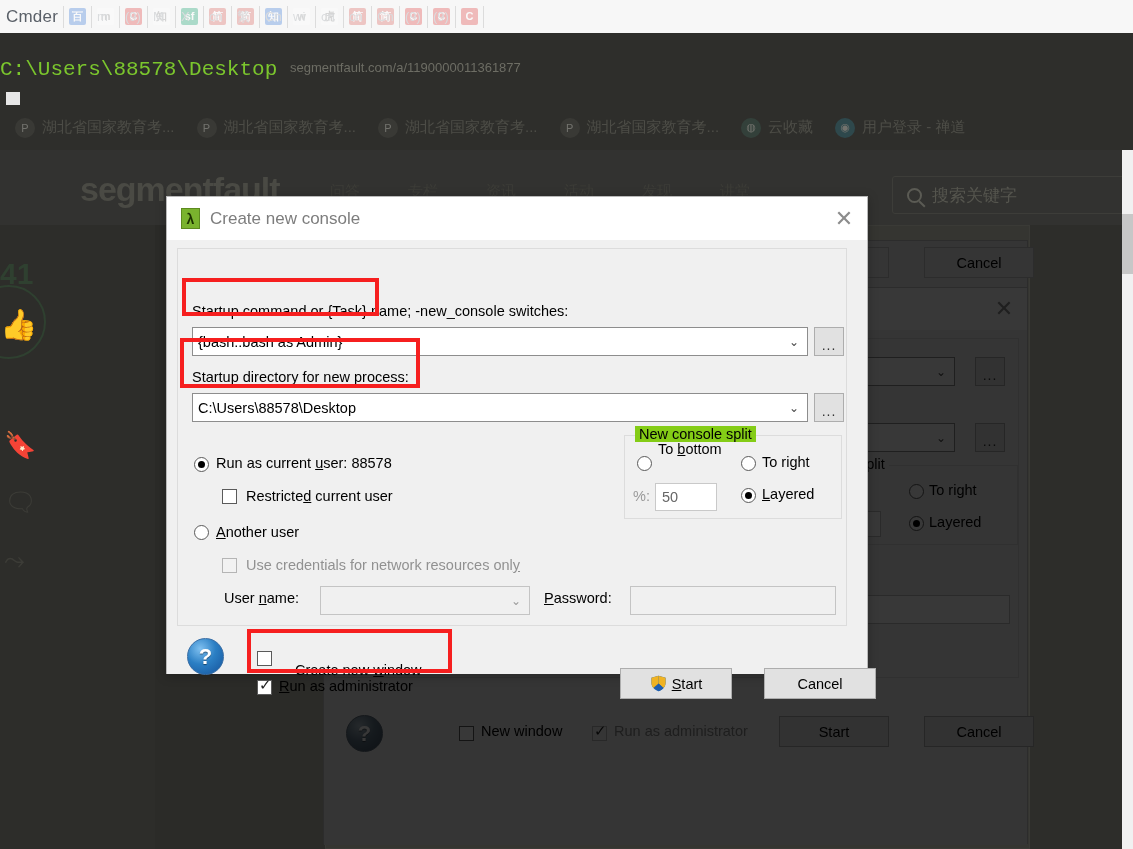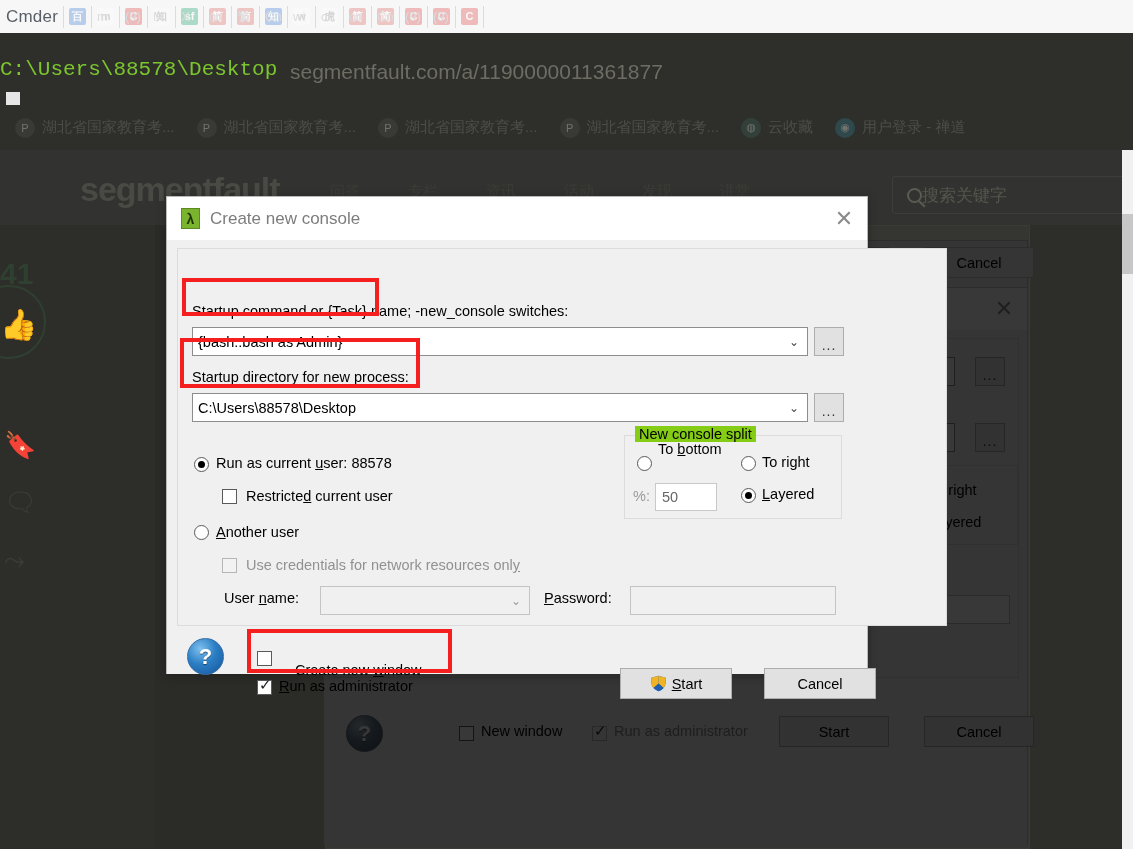--- a/index.html
+++ b/index.html
@@ -32,21 +32,21 @@
     font-size: 11px; color: #fff; font-weight: bold; line-height: 1; flex: none;
   }
   .tabchip .lbl { font-size: 13px; color: #9aa0a6; }
 
   .browser-toolbar {
     position: absolute; left: 0; top: 33px; width: 1133px; height: 72px;
     background: #2e2e2b;
   }
   .urltext {
     position: absolute; left: 290px; top: 60px;
-    font-size: 21px; color: #6d6d64; white-space: nowrap;
+    font-size: 13px; color: #6d6d64; white-space: nowrap;
   }
   .bookmarks-bar {
     position: absolute; left: 0; top: 105px; width: 1133px; height: 45px;
     background: #2e2e2b;
     display: flex; align-items: center; gap: 0px; padding-left: 4px;
   }
   .bm {
     display: flex; align-items: center; gap: 7px; padding: 0 11px;
     white-space: nowrap; opacity: .40;
   }
@@ -71,21 +71,21 @@
     font-size: 34px; font-weight: bold; color: #4a4a44; letter-spacing: -1px;
   }
   .sf-nav {
     position: absolute; left: 330px; top: 32px;
     display: flex; gap: 48px;
   }
   .sf-nav span { font-size: 15px; color: #3c3c37; white-space: nowrap; }
   .sf-search {
     position: absolute; left: 892px; top: 26px; width: 240px; height: 38px;
     border: 1px solid #3d3d39; border-radius: 3px;
-    display: flex; align-items: center; padding-left: 14px;
+    display: flex; align-items: center; gap: 10px; padding-left: 14px;
   }
   .sf-search .magnifier {
     width: 15px; height: 15px; border: 2px solid #5b5b54; border-radius: 50%;
     position: relative; flex: none;
   }
   .sf-search .magnifier::after {
     content: ""; position: absolute; right: -6px; bottom: -4px;
     width: 8px; height: 2px; background: #5b5b54; transform: rotate(45deg);
   }
   .sf-search .sp { font-size: 17px; color: #55554e; }
@@ -428,21 +428,21 @@
   <div class="dlg" style="left:166px;top:196px;width:702px;height:478px;border:1px solid #b9b9b9;box-shadow:0 2px 10px rgba(0,0,0,.25);">
 
     <div class="dlg-title">
       <span class="dlg-icon">λ</span>
       <span class="dlg-caption">Create new console</span>
       <span class="dlg-close">✕</span>
     </div>
 
     <div class="dlg-body" style="height:434px;">
 
-      <div class="grp" style="left:10px;top:8px;width:770px;height:378px;padding-left:32px;">
+      <div class="grp" style="left:10px;top:8px;width:670px;height:378px;padding-left:32px;">
 
         <div class="lbl" style="left:14px;top:54px;">Startup command or {Task} name; -new_console switches:</div>
         <div class="combo" style="left:14px;top:78px;width:616px;">
           <span>{bash::bash as Admin}</span>
           <span class="arrow">⌄</span>
         </div>
         <div class="dotsbtn" style="left:636px;top:78px;">...</div>
 
         <div class="lbl" style="left:14px;top:120px;">Startup directory for new process:</div>
         <div class="combo" style="left:14px;top:144px;width:616px;">

